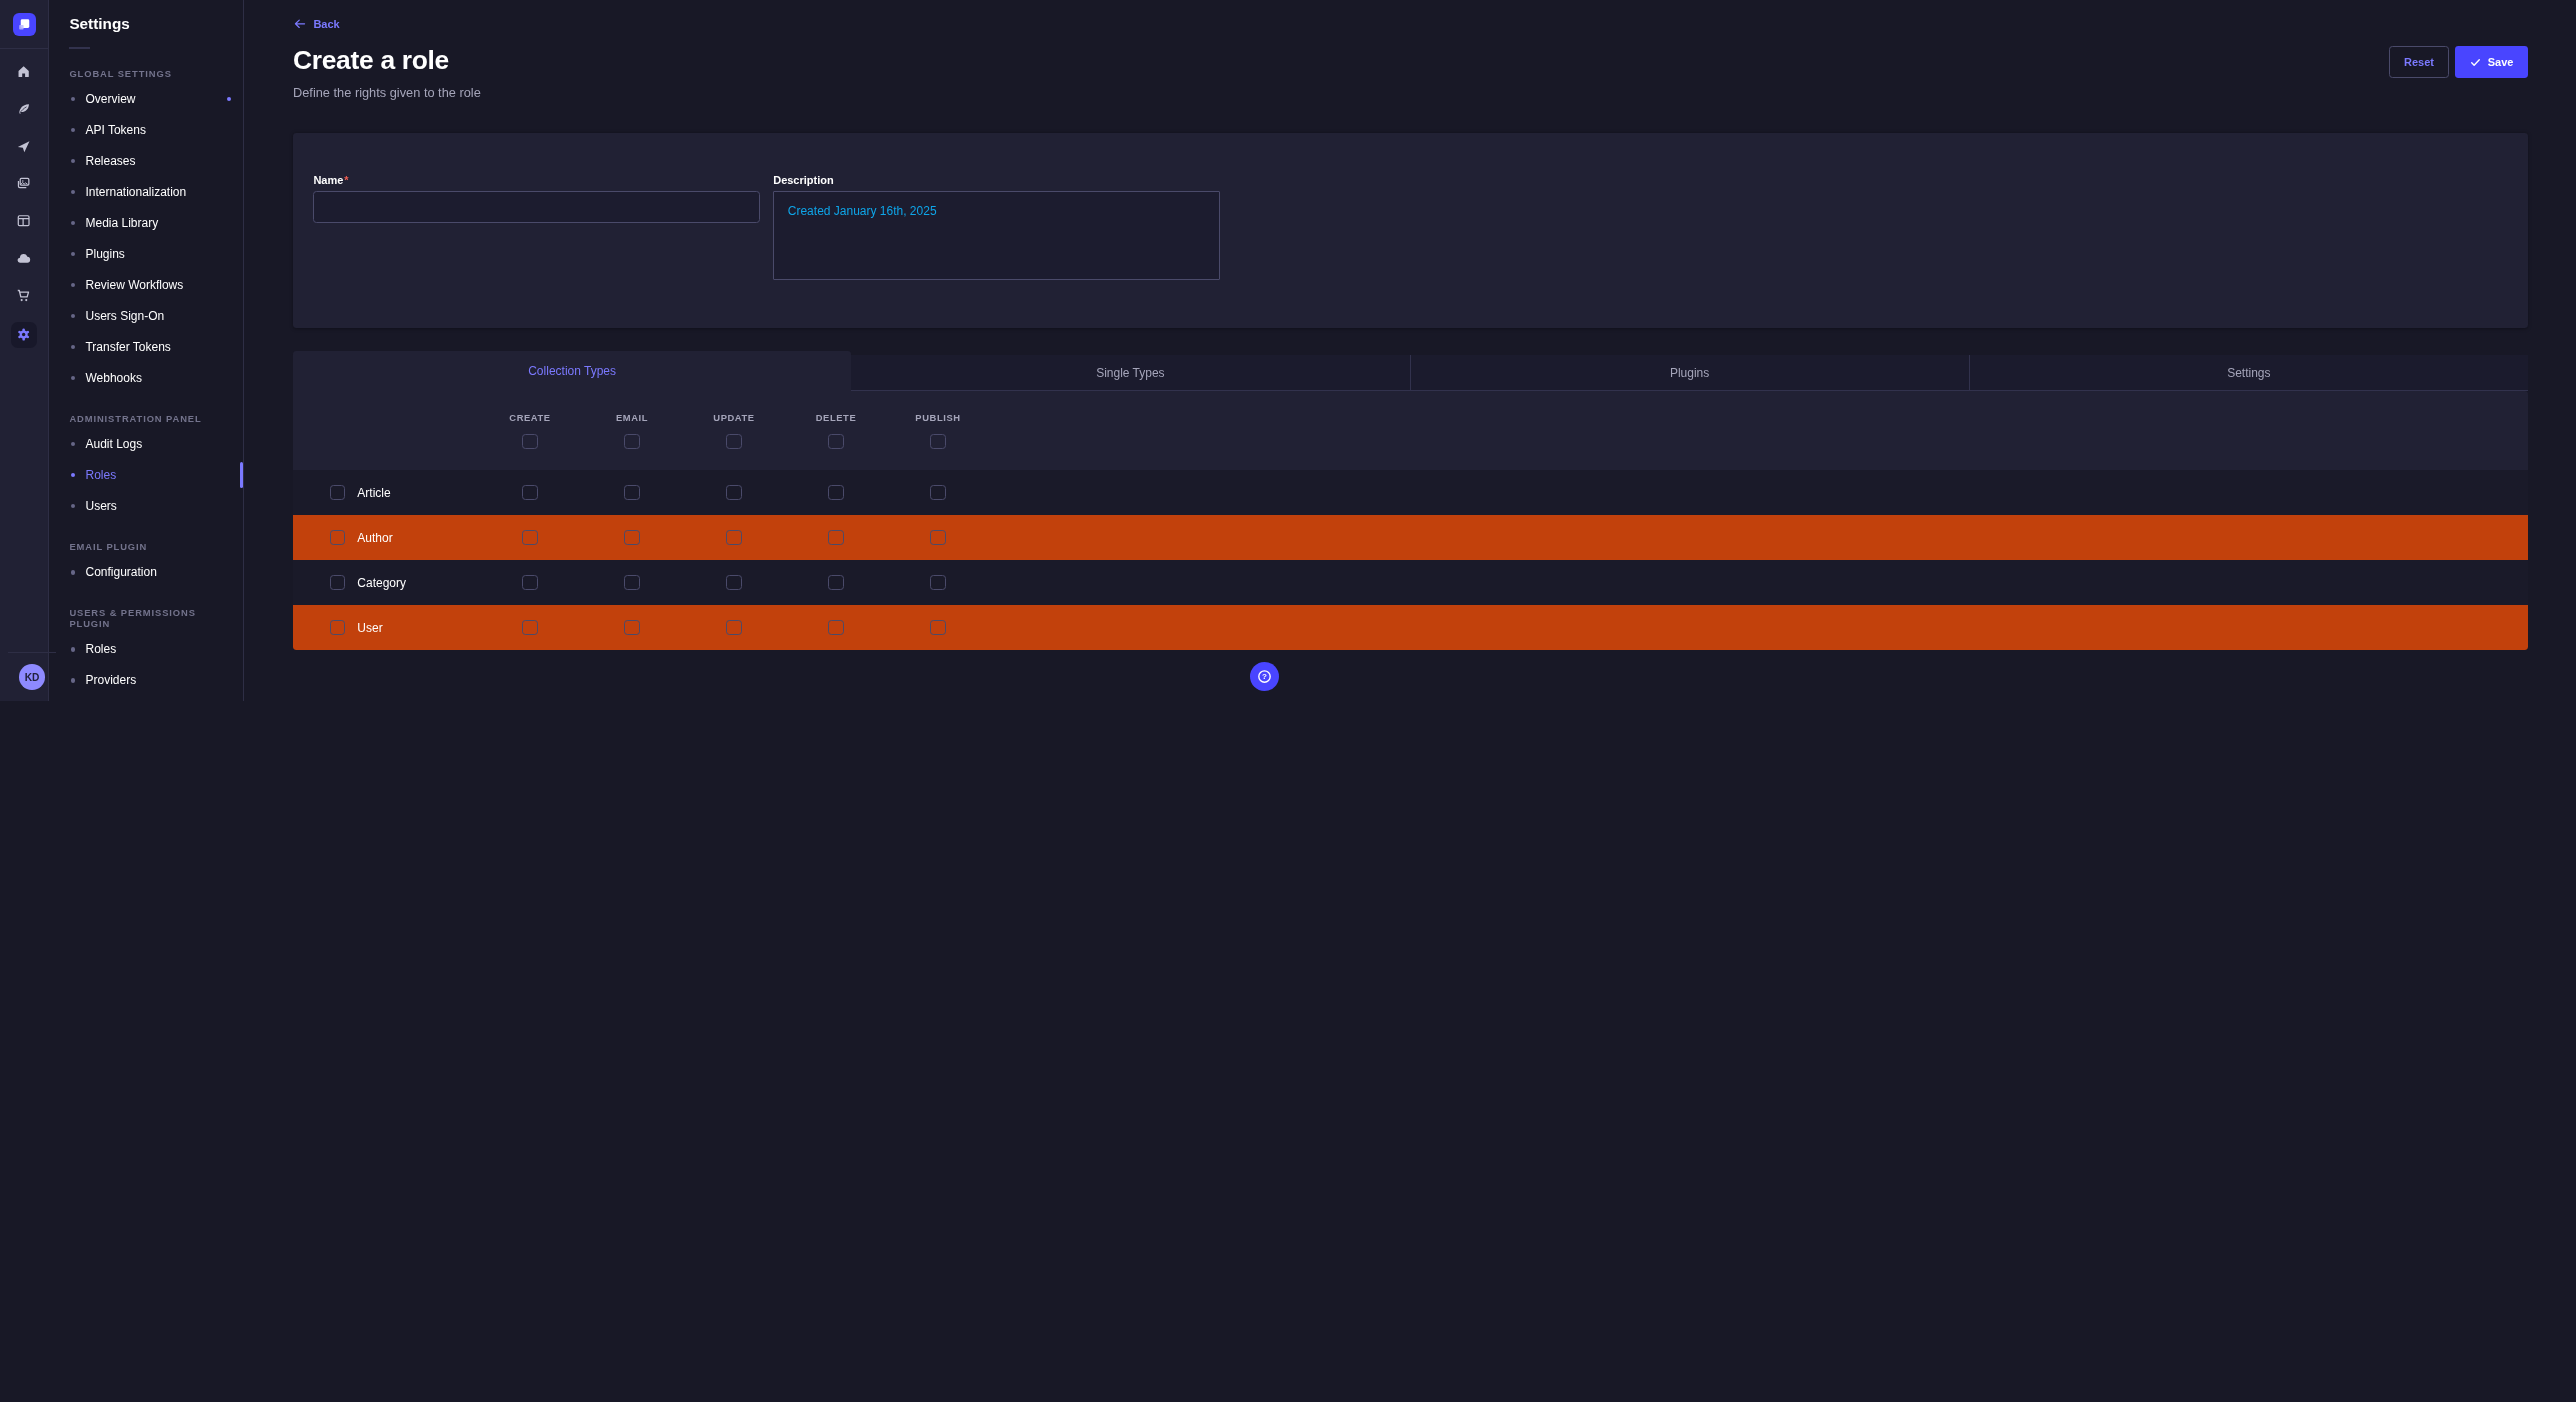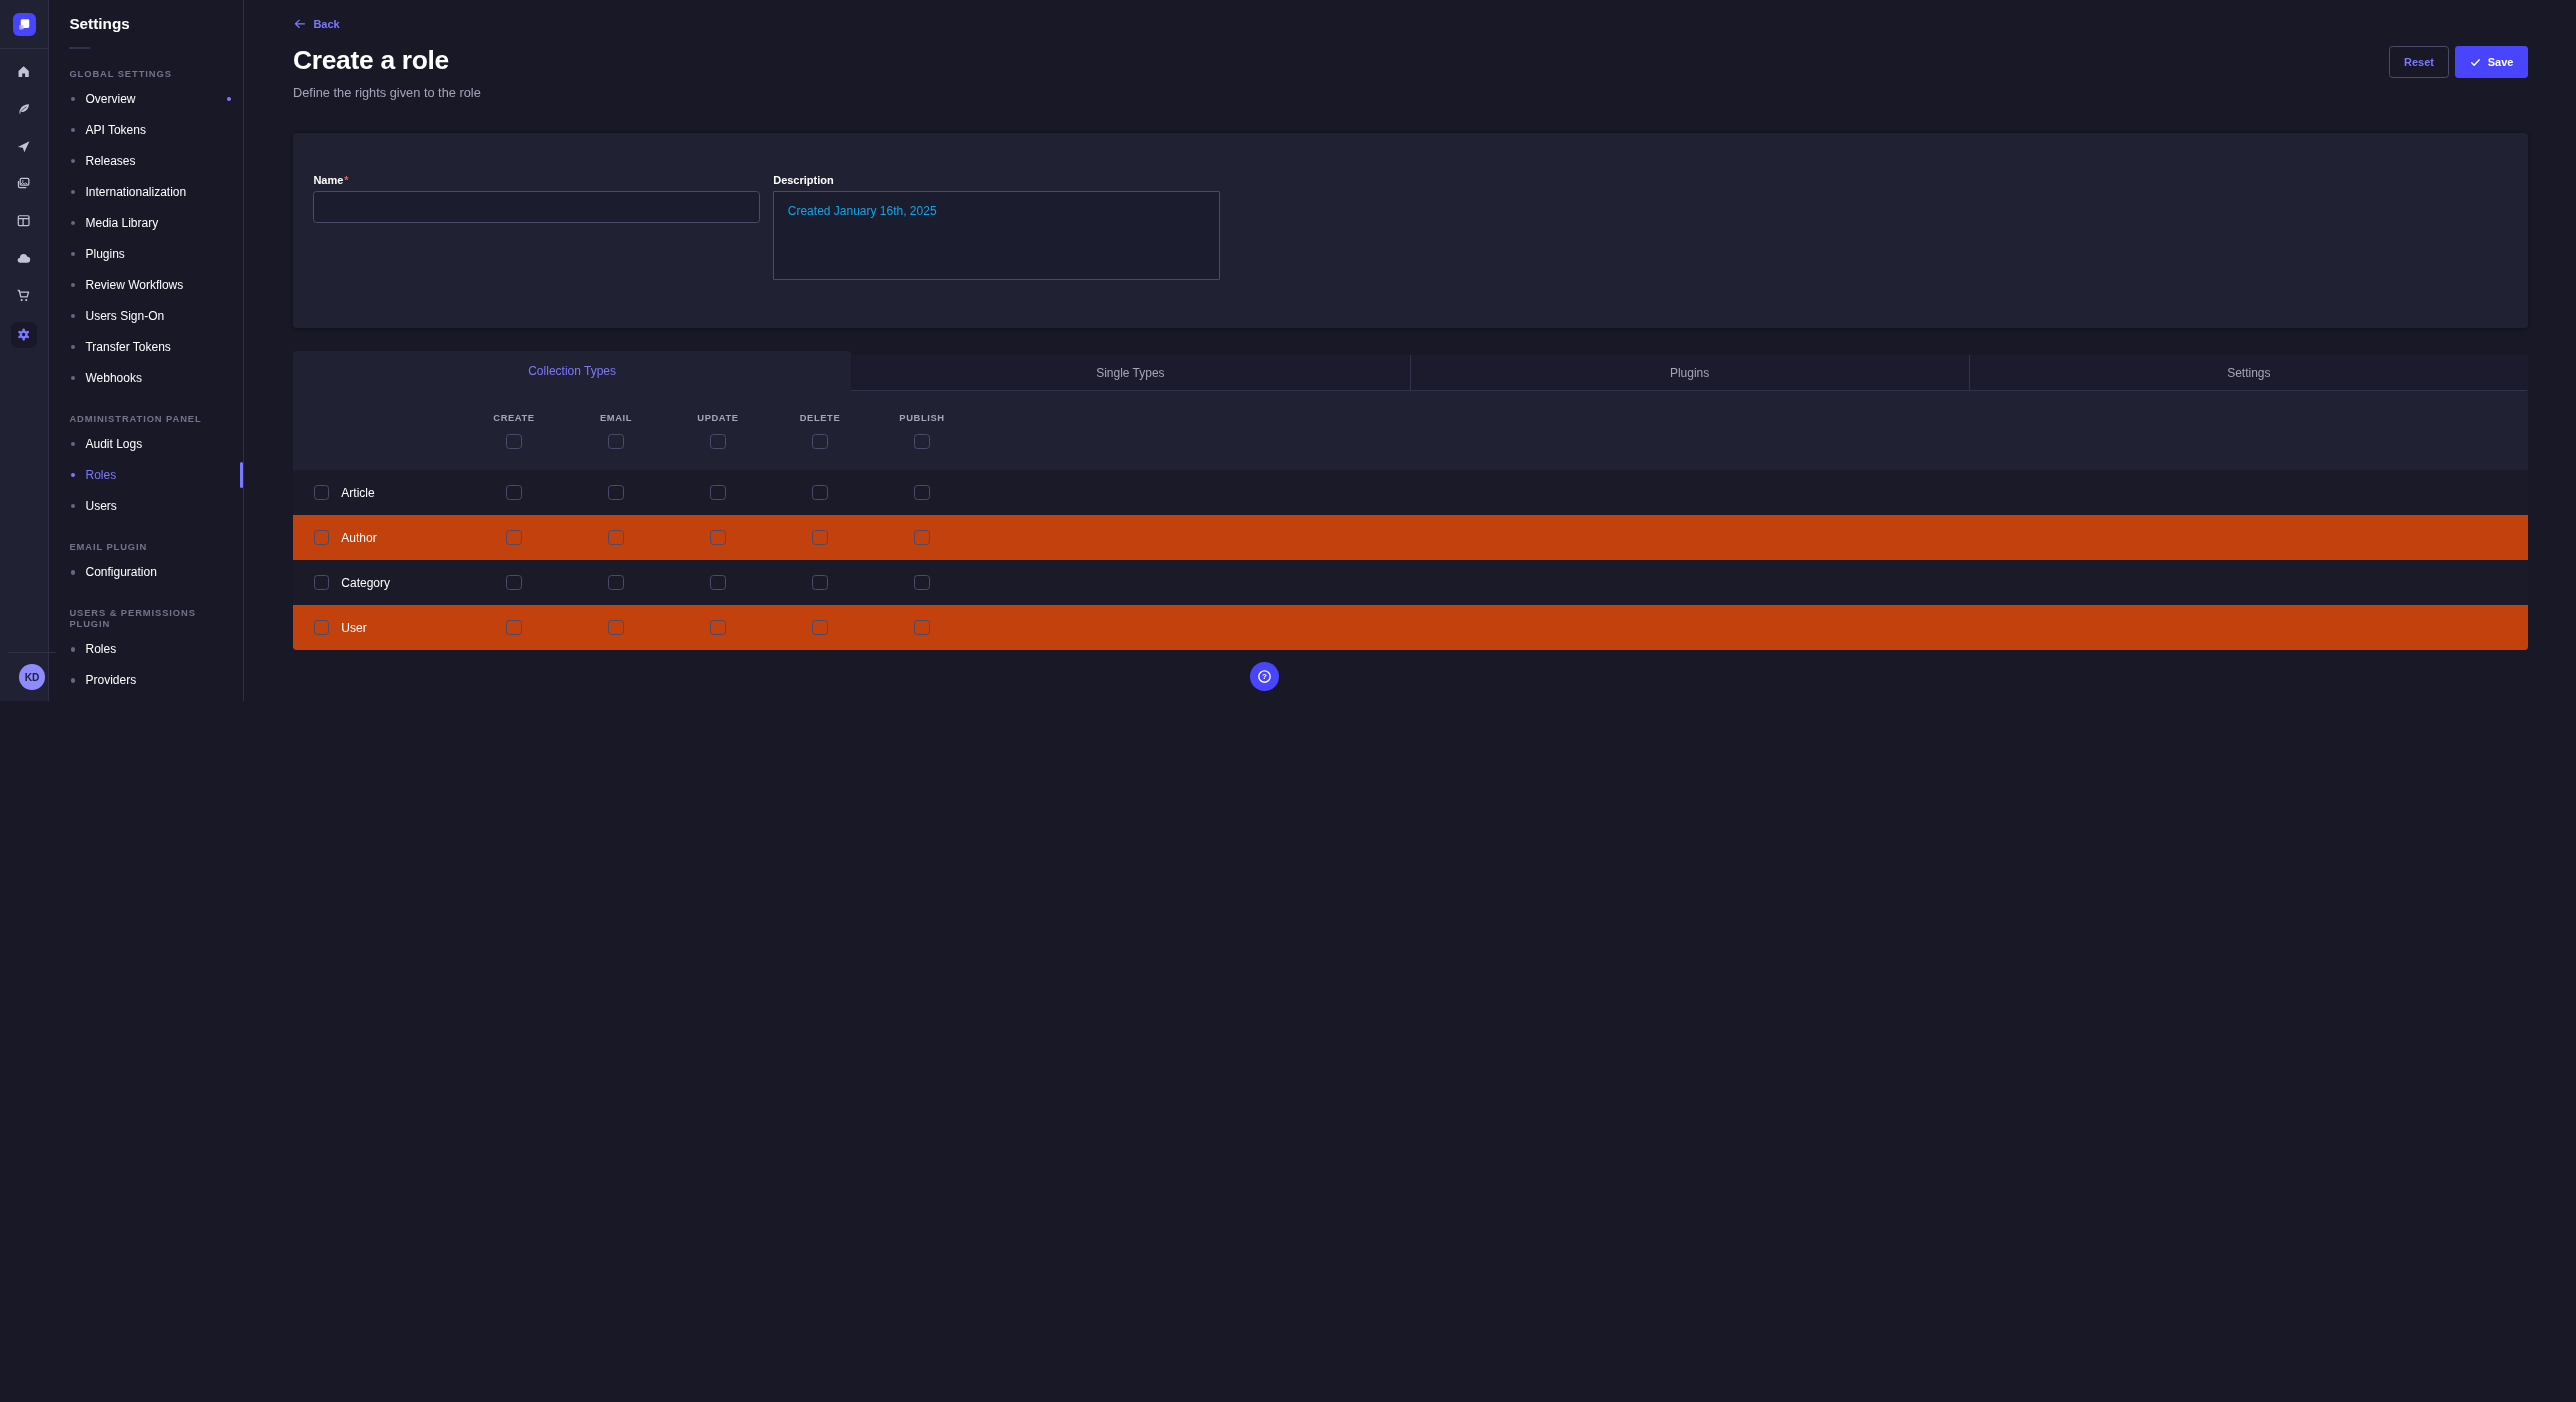--- a/index.html
+++ b/index.html
@@ -77,21 +77,21 @@
   
   .tabbar { margin-top:23px; display:flex; height:40px; }
   .tab { flex:1 1 0; display:flex; align-items:center; justify-content:center;
     font-size:12px; color:#a5a5ba; cursor:pointer; background:#1b1b2d; margin-top:4.3px;
     border-bottom:0.9px solid #32324d; }
   .tab.active { background:#212134; color:#7b79ff; font-weight:400; margin-top:0;
     border-bottom:none; border-radius:3.4px 3.4px 0 0; }
   .tab.divided { border-left:0.9px solid #32324d; }
 
   .panel { border-radius:0 3.4px 3.4px 3.4px; overflow:hidden; }
-  .perm-grid { display:grid; grid-template-columns:170px 102px 102px 102px 102px 102px 1fr; }
+  .perm-grid { display:grid; grid-template-columns:170px 102px 102px 102px 102px 102px 1fr;padding-left:16px; }
   .perm-header { background:#212134; height:79px; }
   .perm-head-cell { display:flex; flex-direction:column; align-items:center; justify-content:center; gap:10.2px; }
   .col-label { font-size:9.4px; font-weight:700; letter-spacing:0.6px; color:#a5a5ba; }
   .cb { width:15.3px; height:15.3px; border:0.9px solid #4a4a6a; border-radius:3.4px;
     background:transparent; cursor:pointer; display:inline-block; flex:0 0 auto; }
   .perm-row { height:45px; align-items:center; }
   .perm-row.dark { background:#1a1a29; }
   .perm-row.light { background:#c2410c; }
   .row-name { display:flex; align-items:center; gap:12px; padding-left:21px; }
   .row-label { color:#ffffff; font-size:12px; }

